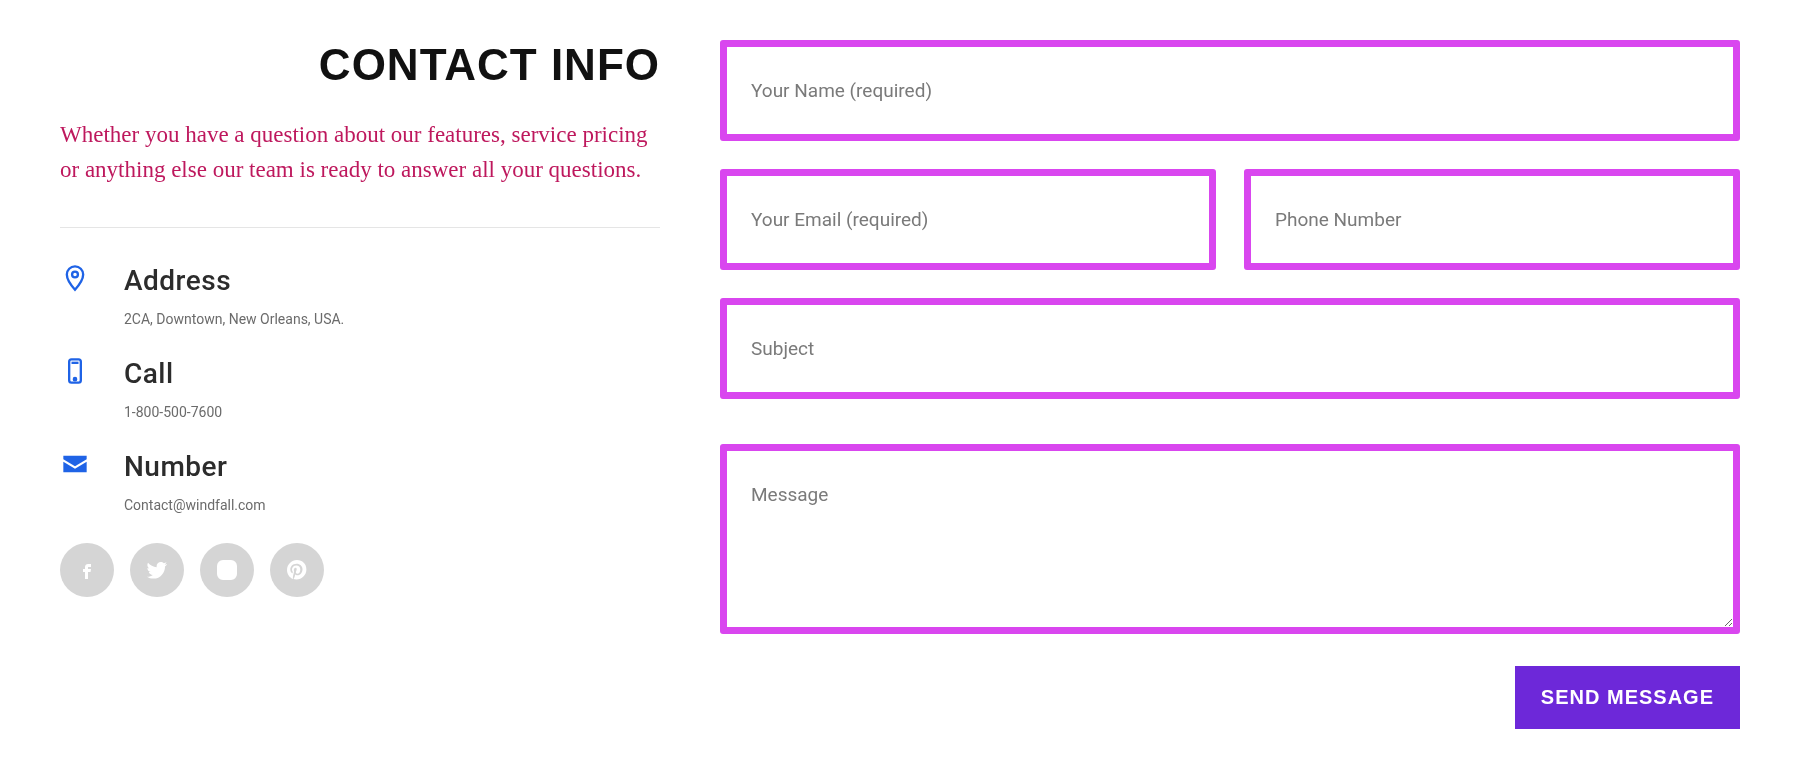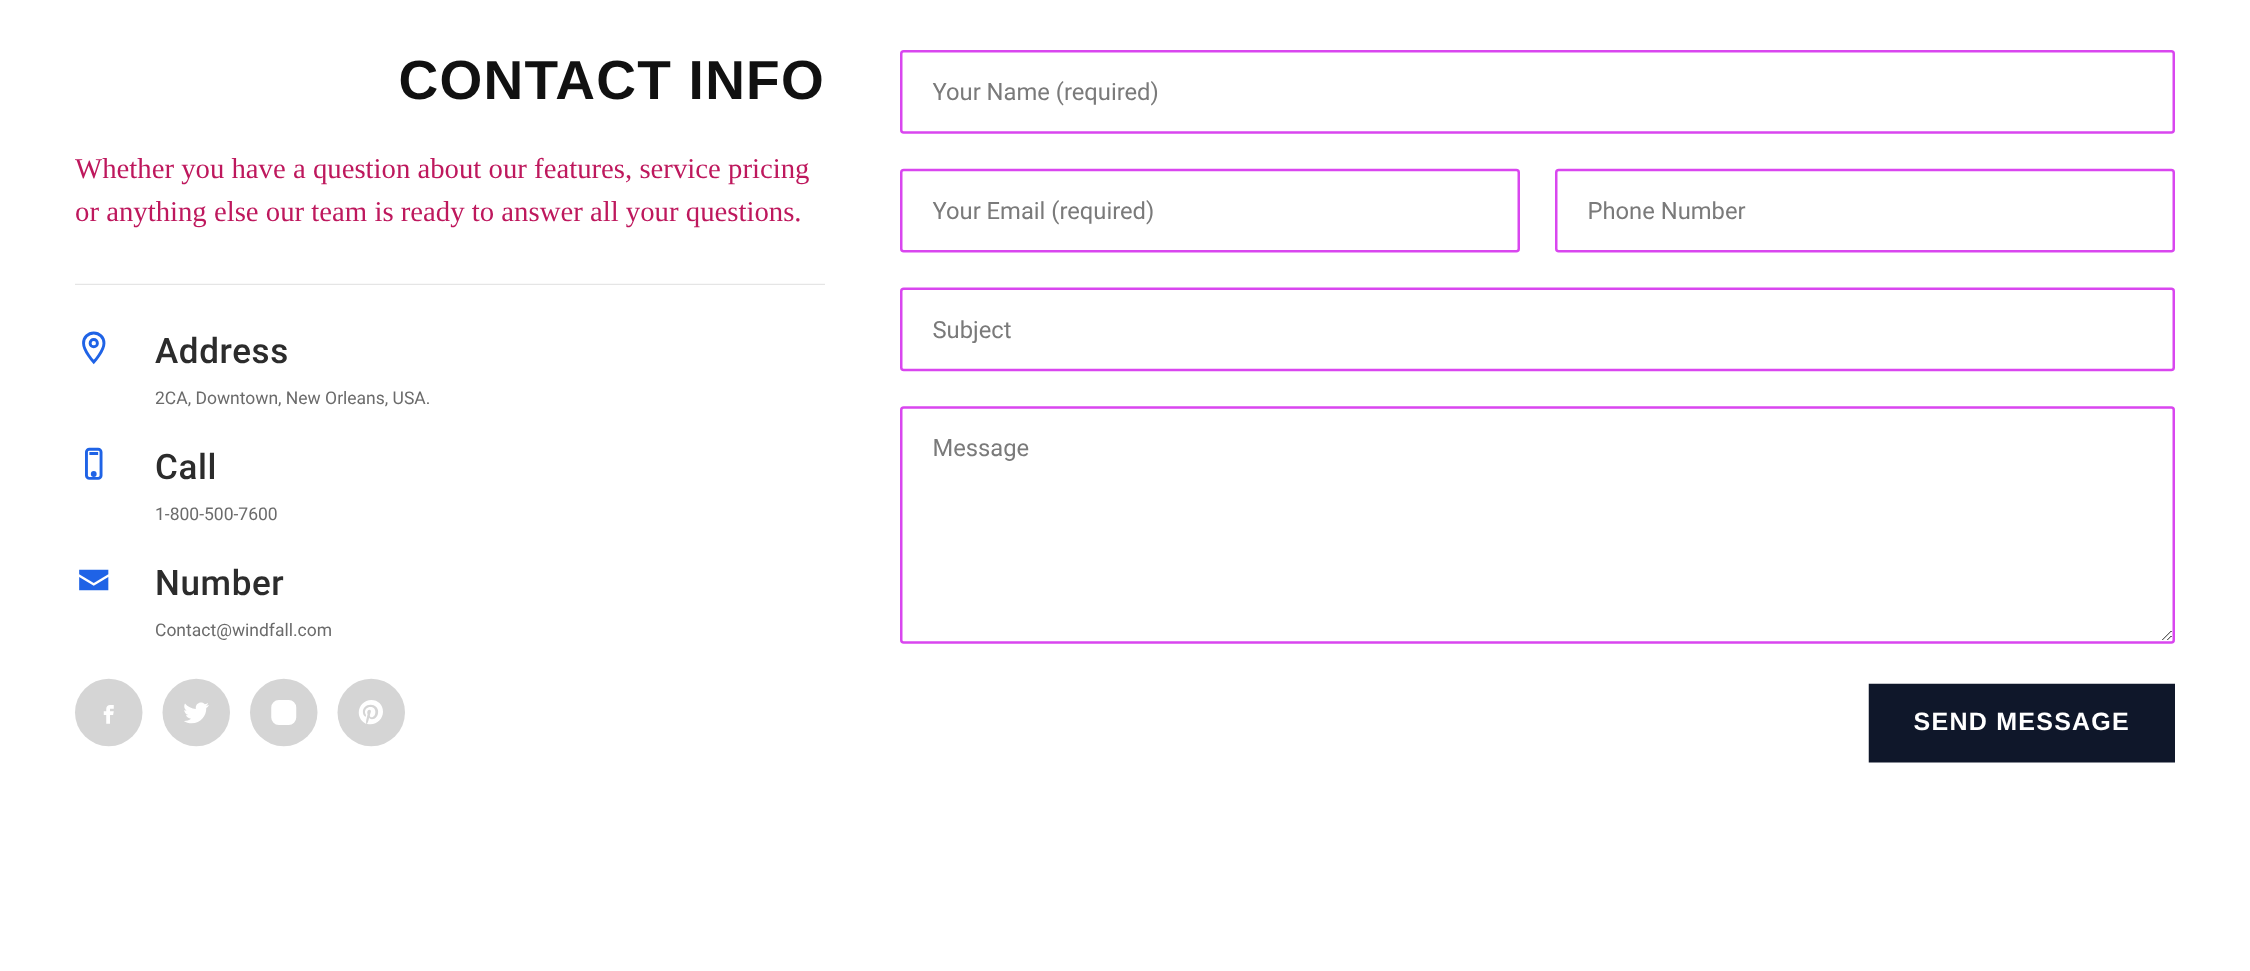--- a/index.html
+++ b/index.html
@@ -84,48 +84,49 @@
       cursor: pointer;
     }
     .social-circle svg {
       width: 24px;
       height: 24px;
       fill: #ffffff;
     }
     
     .form-field {
       width: 100%;
-      border: 2px solid #d946ef;
+      border: 7px solid #d946ef;
       border-radius: 3px;
-      padding: 20px 24px;
+      padding: 32px 24px;
       font-size: 19px;
       color: #1d4ed8;
       margin-bottom: 28px;
       font-family: inherit;
       outline: none;
     }
     .form-field::placeholder { color: #7a7a7a; }
     .form-row {
       display: flex;
       gap: 28px;
     }
     .form-row .form-field { flex: 1; }
     textarea.form-field {
       min-height: 190px;
       resize: both;
+      margin-top: 17px;
     }
     .form-actions {
       display: flex;
       justify-content: flex-end;
     }
     .send-btn {
-      background: #0f172a;
+      background: #6d28d9;
       color: #fff;
       border: none;
-      padding: 20px 36px;
+      padding: 20px 26px;
       font-size: 20px;
       font-weight: 700;
       letter-spacing: 1px;
       cursor: pointer;
     }
   </style>
 </head>
 <body>
 
 <div class="container">

